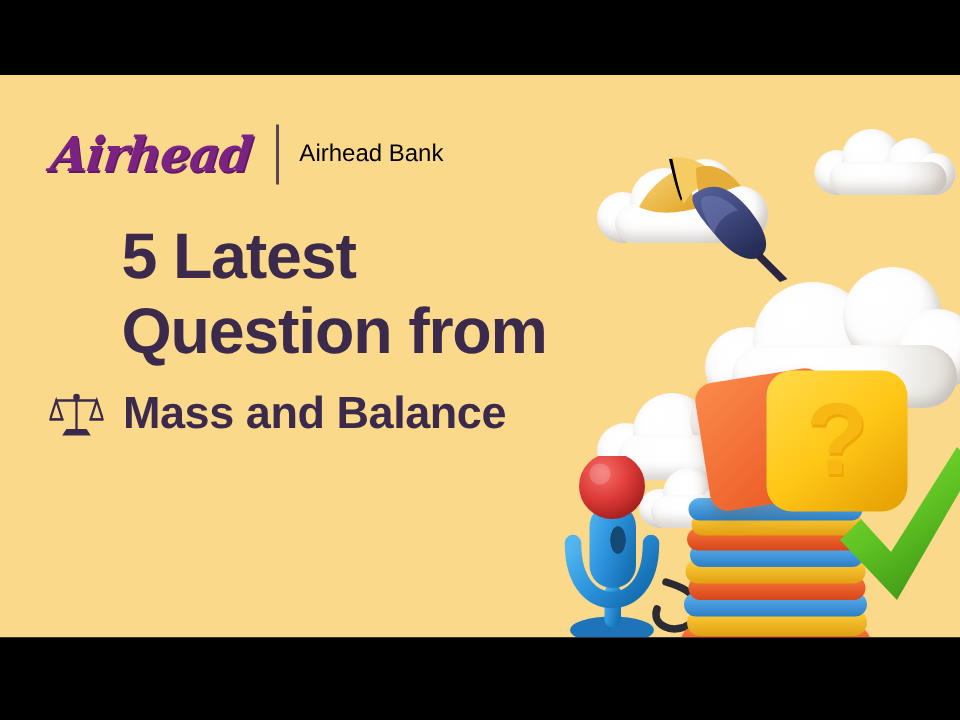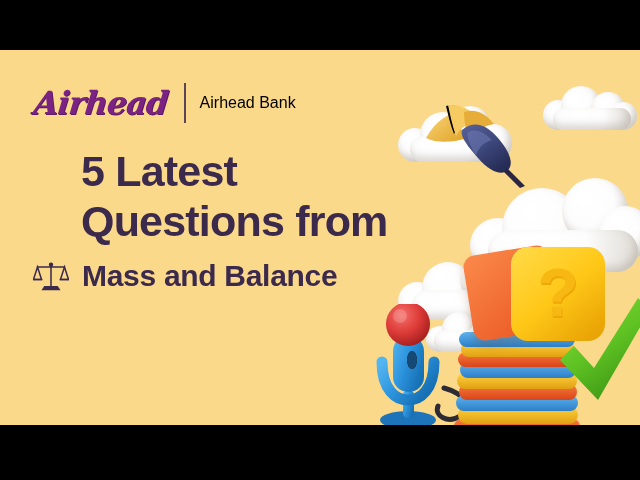--- a/index.html
+++ b/index.html
@@ -188,21 +188,21 @@
     <div id="brand">
       <div id="logo-word">Airhead</div>
       <div id="brand-divider"></div>
       <div>
         <div>Airhead Bank</div>
       </div>
     </div>
 
     <div id="headline">
       <span class="l1">5 Latest</span>
-      <span class="l2">Questions from</span>
+      <span class="l2">Question from</span>
     </div>
 
     <div id="subtitle">
       <svg id="scales-icon" viewBox="0 0 40 40">
         <g stroke="#3C2A4D" stroke-width="1.7" fill="none" stroke-linecap="round">
           <line x1="20" y1="6" x2="20" y2="32"></line>
           <line x1="5" y1="10" x2="35" y2="10"></line>
           <circle cx="20" cy="7.5" r="1.6" fill="#3C2A4D"></circle>
           <path d="M5 10 L0.5 24 L9.5 24 Z" fill="none"></path>
           <path d="M35 10 L30.5 24 L39.5 24 Z" fill="none"></path>

